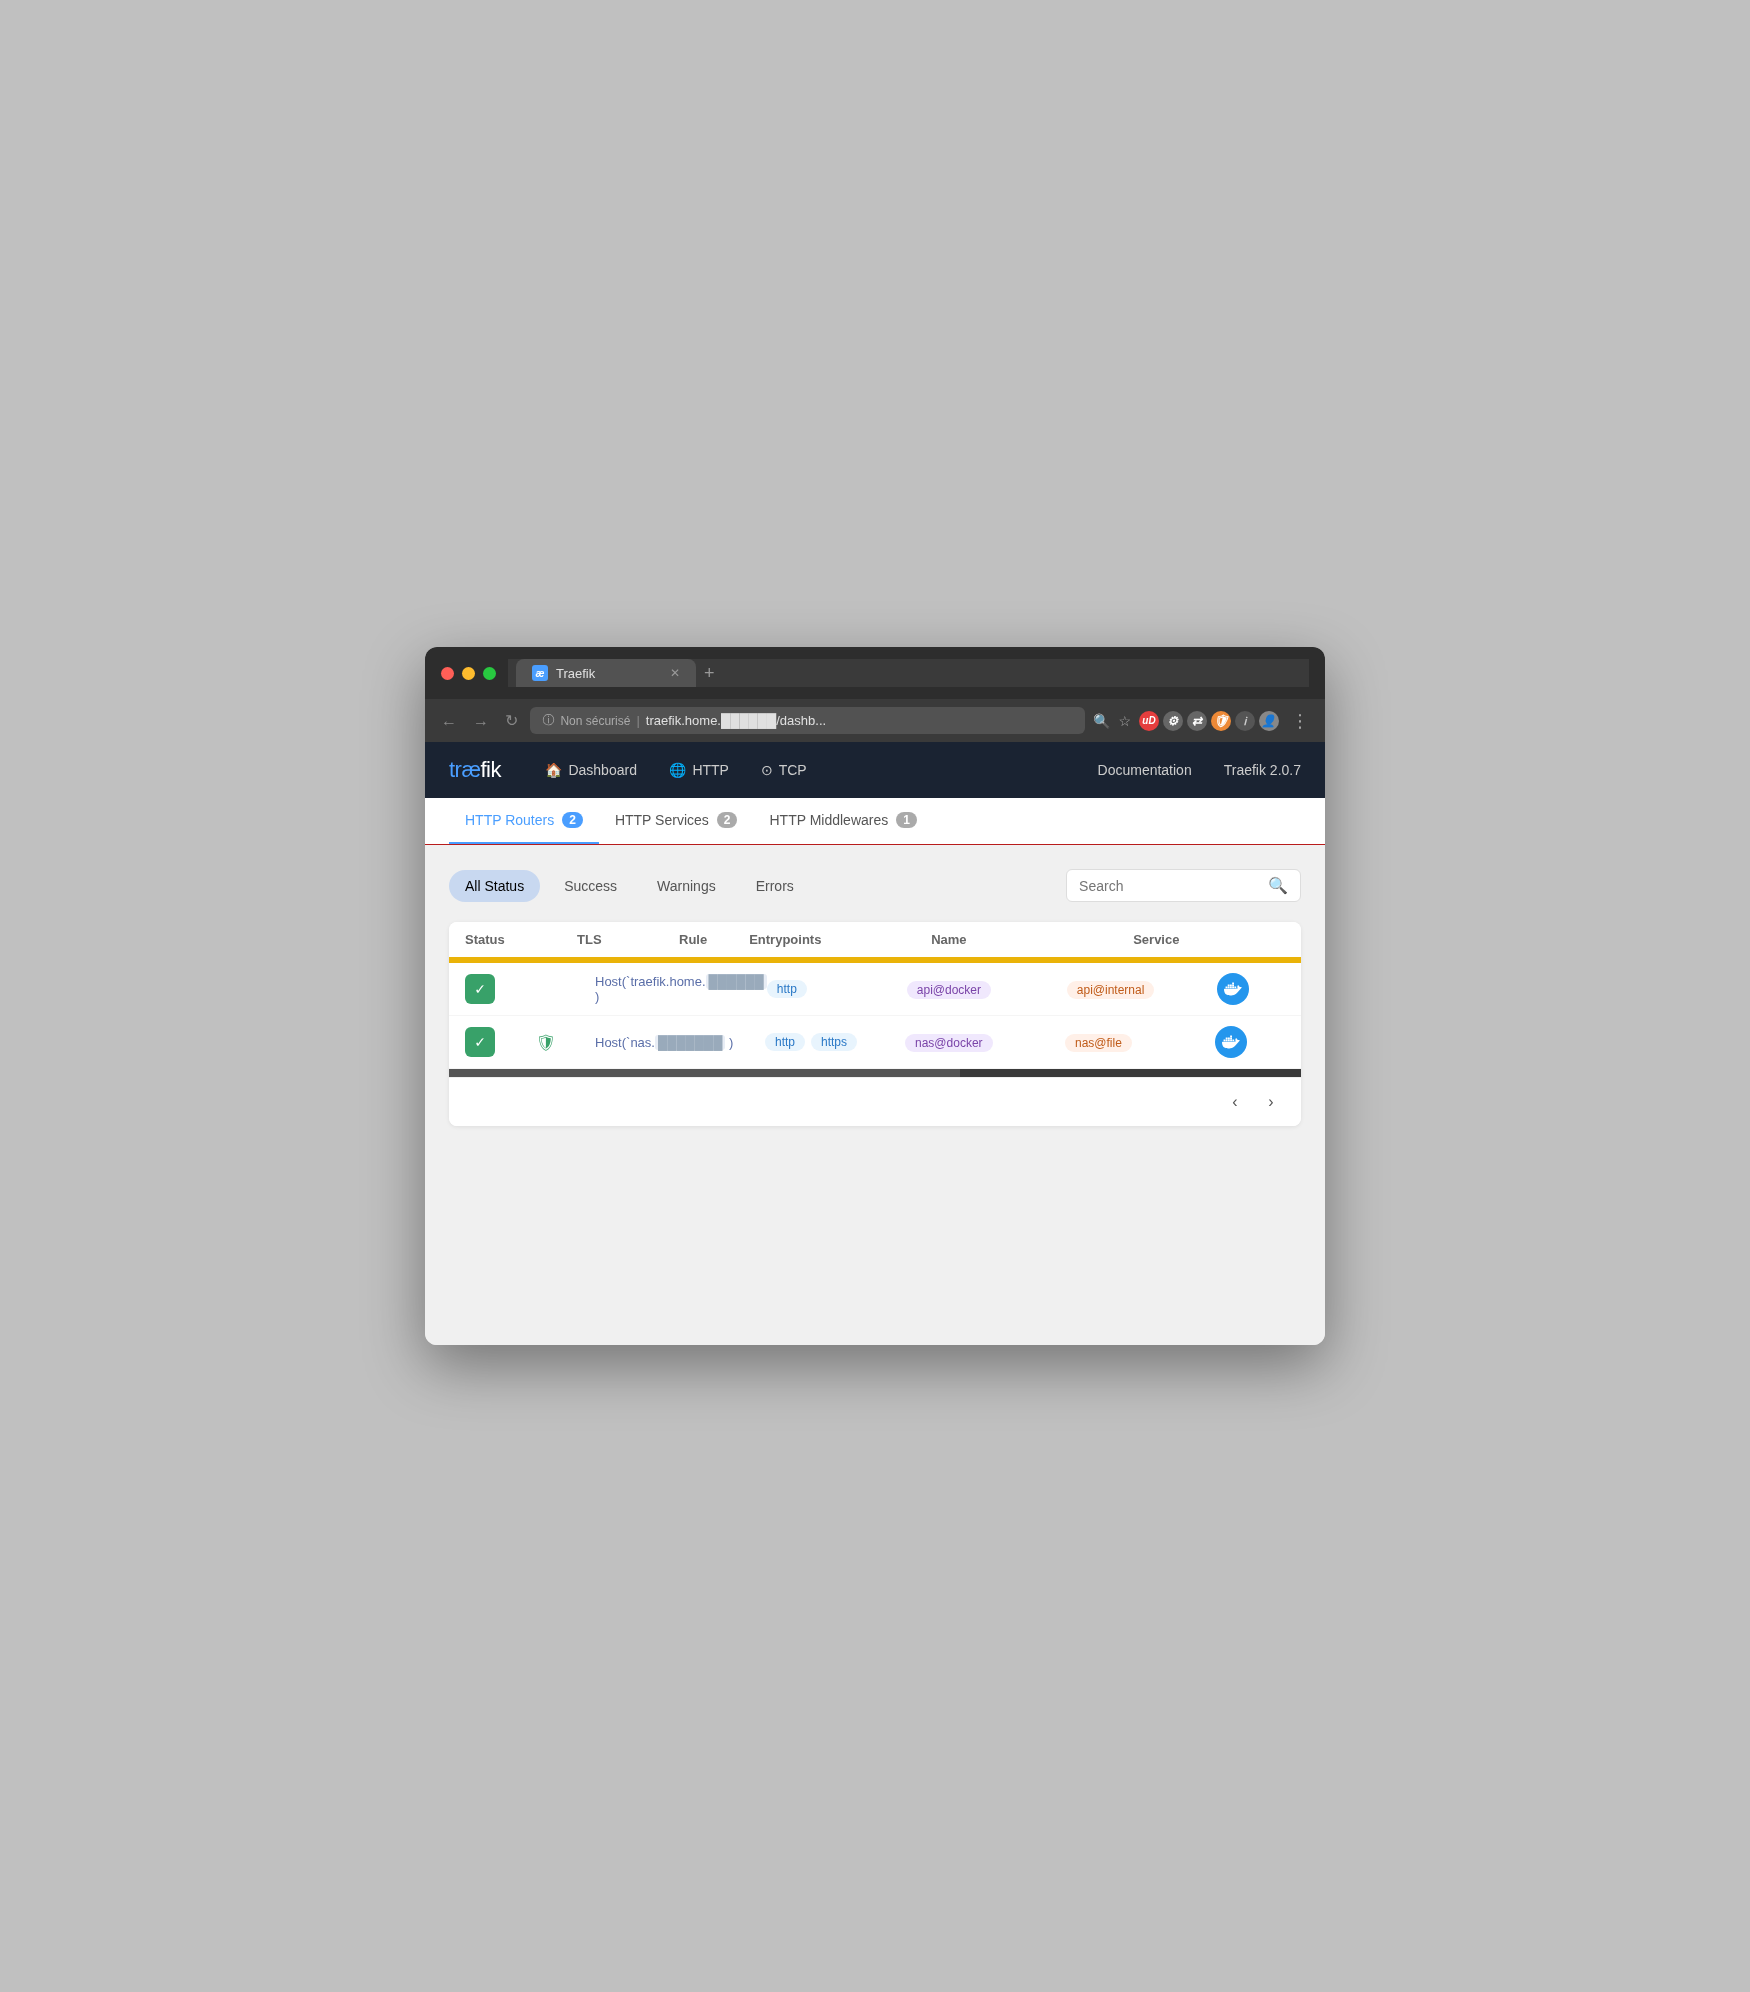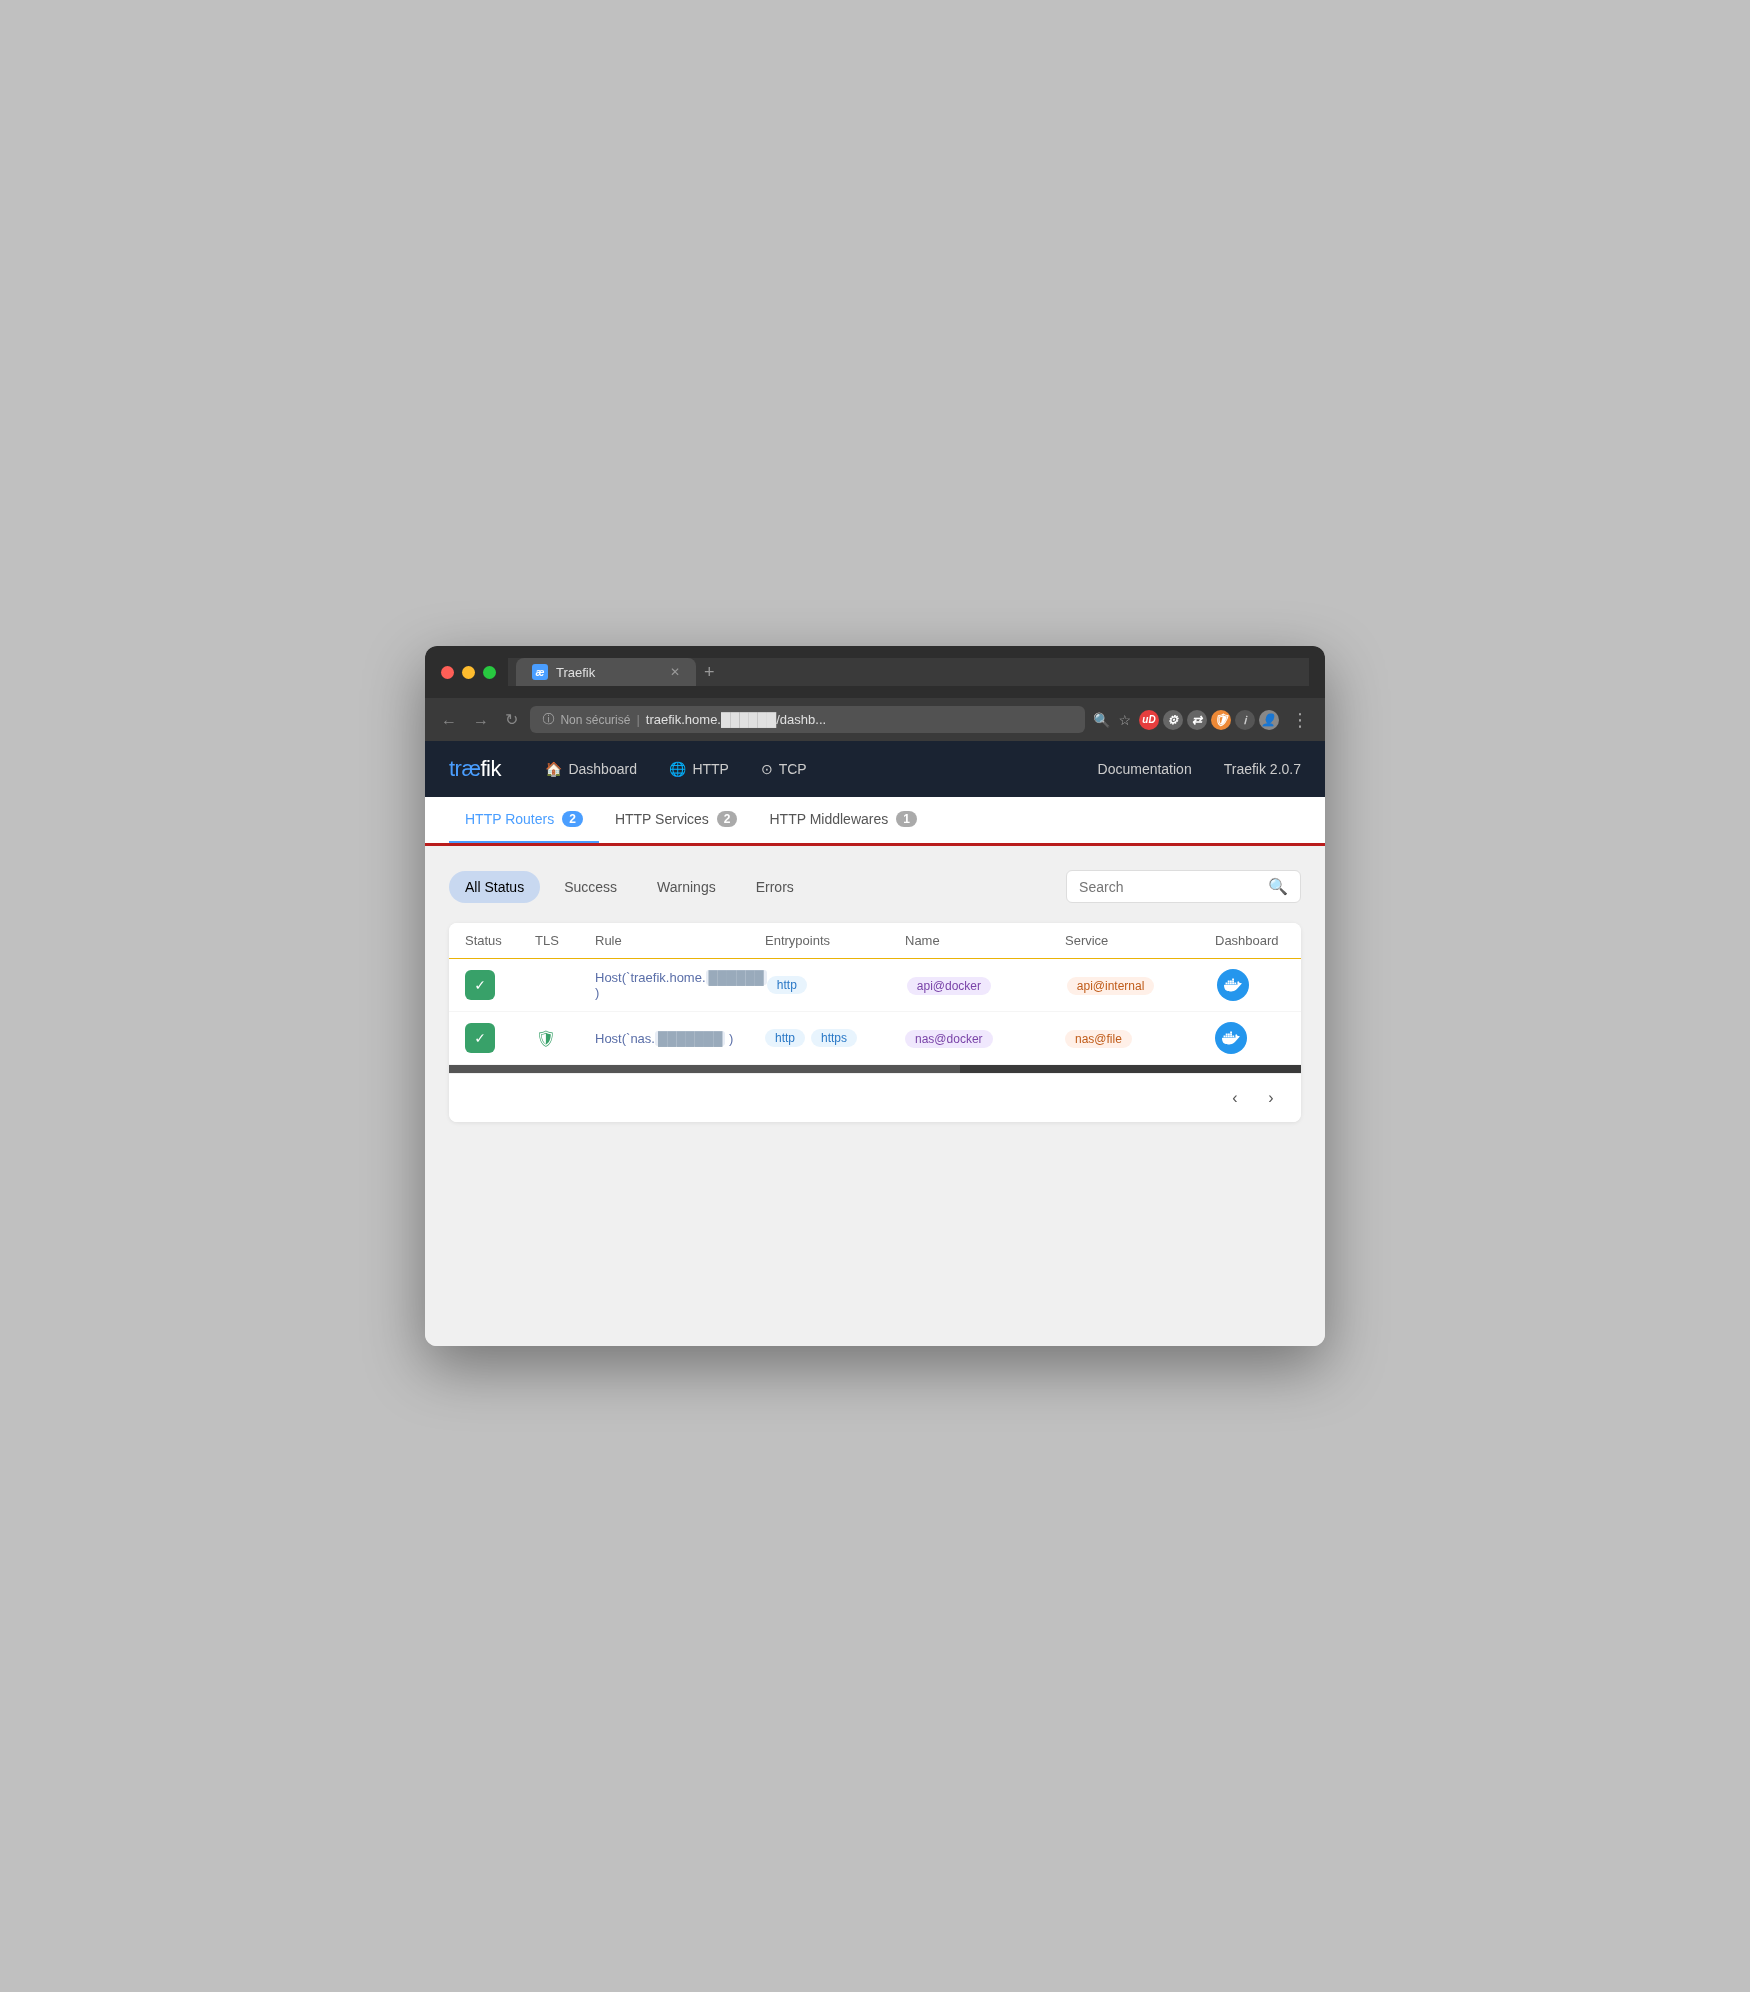--- a/index.html
+++ b/index.html
@@ -191,21 +191,21 @@
       display: flex;
       gap: 32px;
       align-items: center;
       color: #ccc;
       font-size: 14px;
     }
     .nav-right a { color: #ccc; text-decoration: none; cursor: pointer; }
     
     .tab-nav {
       background: white;
-      border-bottom: 3px solid #b91c1c;
+      border-bottom: 1px solid #b91c1c;
       padding: 0 24px;
       display: flex;
       align-items: center;
       gap: 0;
     }
     .tab-nav-item {
       padding: 14px 16px;
       font-size: 14px;
       cursor: pointer;
       display: flex;
@@ -282,24 +282,25 @@
       background: white;
       border-radius: 8px;
       overflow: hidden;
       box-shadow: 0 1px 4px rgba(0,0,0,0.08);
     }
     .table-header {
       display: grid;
       grid-template-columns: 70px 60px 1fr 140px 160px 150px 70px;
       padding: 10px 16px;
       background: white;
-      border-bottom: 1px solid #eab308;
+      border-bottom: 6px solid #eab308;
       color: #666;
       font-size: 13px;
-      font-weight: 400;
+      font-weight: 700;
+      gap: 42px;
     }
     .table-row {
       display: grid;
       grid-template-columns: 70px 60px 1fr 140px 160px 150px 70px;
       padding: 10px 16px;
       align-items: center;
       border-bottom: 1px solid #f5f5f5;
     }
     .table-row:last-child { border-bottom: none; }
     .status-icon {

